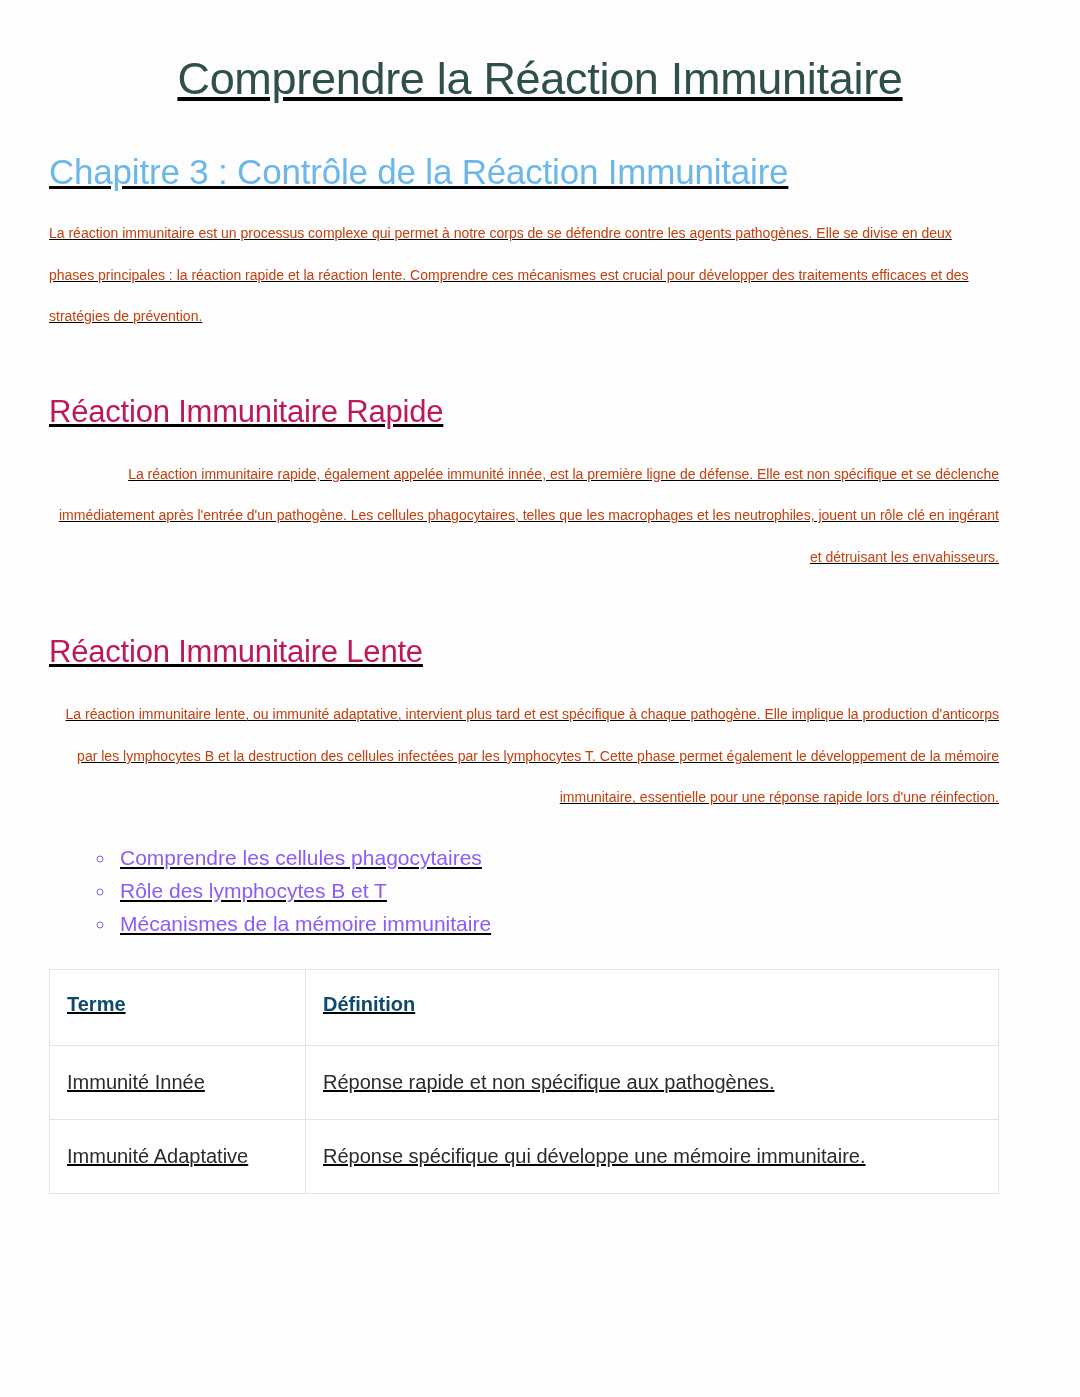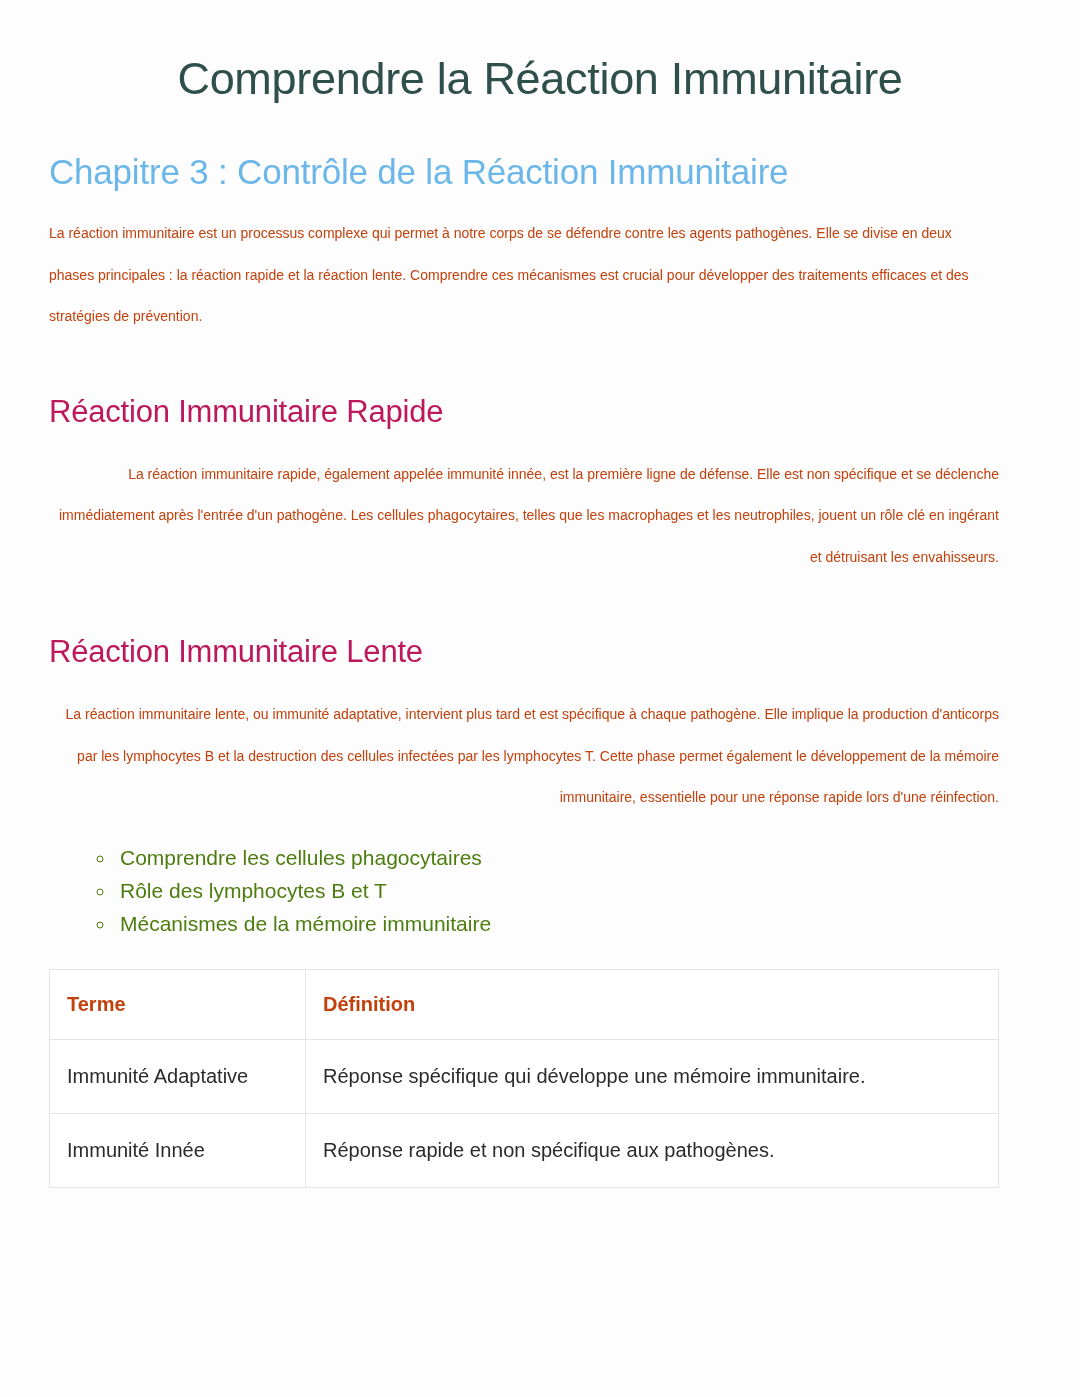--- a/index.html
+++ b/index.html
@@ -14,20 +14,21 @@
     font-family: "Liberation Sans", "DejaVu Sans", sans-serif;
     -webkit-font-smoothing: antialiased;
   }
 
   .page {
     position: relative;
     width: 1080px;
     height: 1397px;
     box-sizing: border-box;
     padding: 0 49px;
+    text-decoration: underline;
   }
 
   
   .doc-title {
     margin: 0;
     padding: 52px 0 0 0;
     text-align: center;
     font-size: 45px;
     font-weight: 400;
     line-height: 1.18;
@@ -72,21 +73,21 @@
   
   .topic-list {
     margin: 22px 0 0 0;
     padding: 0 0 0 67px;
     list-style-type: circle;
     color: #2b2b2b;
   }
   .topic-list li {
     font-size: 21px;
     line-height: 33px;
-    color: #4d7c0f;
+    color: #8b5cf6;
     padding-left: 4px;
   }
 
   
   .term-table-wrap {
     margin-top: 29px;
   }
   table.term-table {
     width: 949px;
     border-collapse: collapse;
@@ -98,23 +99,23 @@
     border: 1px solid #e4e4e4;
     text-align: left;
     font-size: 20px;
     color: #2b2b2b;
     padding: 22px 17px;
     vertical-align: middle;
     line-height: 1.3;
   }
   table.term-table th {
     font-weight: 700;
-    color: #c2410c;
+    color: #0c4a6e;
     padding-top: 21px;
-    padding-bottom: 22px;
+    padding-bottom: 28px;
   }
   table.term-table td {
     font-weight: 400;
     padding-top: 23px;
     padding-bottom: 24px;
   }
   table.term-table col.c-term { width: 256px; }
   table.term-table col.c-def  { width: 693px; }
 </style>
 </head>
@@ -149,24 +150,24 @@
         <col class="c-def">
       </colgroup>
       <thead>
         <tr>
           <th>Terme</th>
           <th>Définition</th>
         </tr>
       </thead>
       <tbody>
         <tr>
+          <td>Immunité Innée</td>
+          <td>Réponse rapide et non spécifique aux pathogènes.</td>
+        </tr>
+        <tr>
           <td>Immunité Adaptative</td>
           <td>Réponse spécifique qui développe une mémoire immunitaire.</td>
-        </tr>
-        <tr>
-          <td>Immunité Innée</td>
-          <td>Réponse rapide et non spécifique aux pathogènes.</td>
         </tr>
       </tbody>
     </table>
   </div>
 
 </div>
 
 </body></html>

